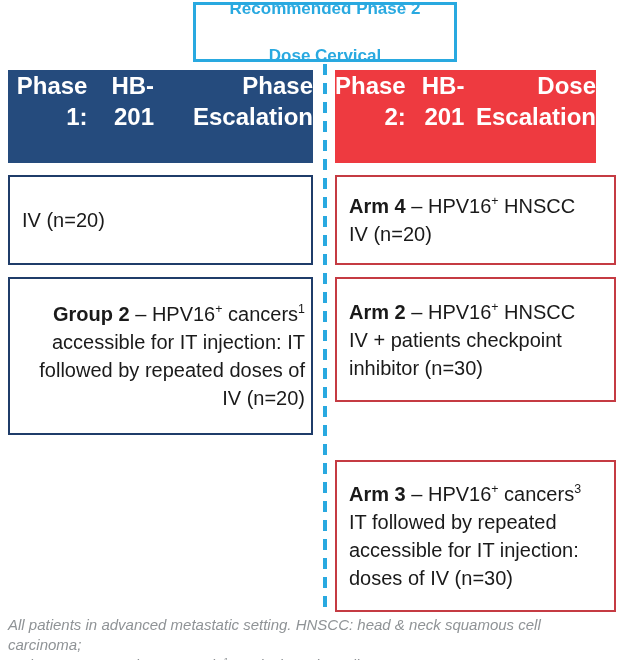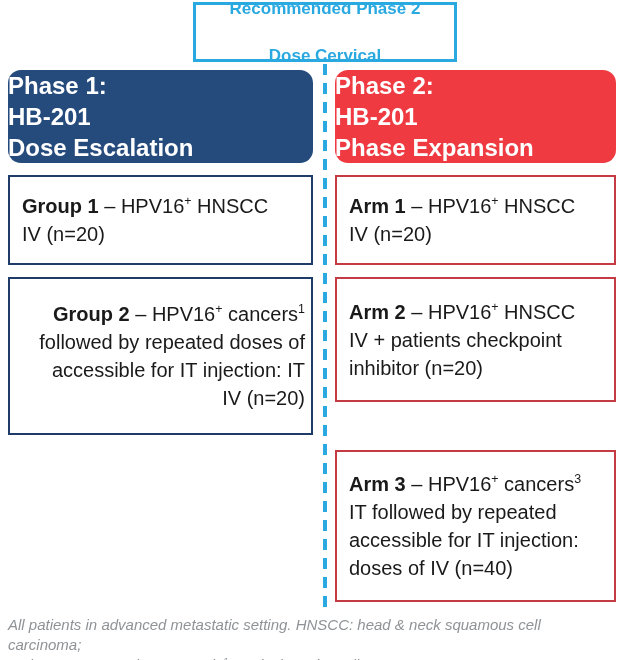--- a/index.html
+++ b/index.html
@@ -12,38 +12,38 @@
     border:3px solid var(--c-accent_cyan,#29A9E0);
     display:flex;flex-direction:column;justify-content:center;align-items:center;
     color:var(--c-accent_cyan,#29A9E0);font-weight:bold;font-size:17px;line-height:27px;text-align:center;gap:20px;
   }
   .divider{
     position:absolute;left:323px;top:64px;width:4px;height:545px;
     background:repeating-linear-gradient(to bottom,var(--c-accent_cyan,#29A9E0) 0 11px,transparent 11px 19px);
   }
   .col-header{
     position:absolute;top:70px;height:93px;box-sizing:border-box;
-    color:#fff;font-weight:bold;font-size:24px;line-height:31px;text-align:left;
-    display:flex;flex-direction:column;justify-content:center;border-radius:13px;
+    color:#fff;font-weight:bold;font-size:24px;line-height:31px;text-align:right;
+    display:flex;justify-content:center;
   }
   #phase1-header{left:8px;width:305px;background:var(--c-phase1_blue,#254B7D);}
-  #phase2-header{left:335px;width:281px;background:var(--c-phase2_red,#EE3A40);}
+  #phase2-header{left:335px;width:261px;background:var(--c-phase2_red,#EE3A40);}
   .tbox{
     position:absolute;box-sizing:border-box;background:#fff;
     font-size:20px;line-height:28px;color:var(--c-body_text,#1A1A1A);
     display:flex;flex-direction:column;justify-content:center;
     padding:0 6px 0 12px;text-align:left;
   }
   .p1{left:8px;width:305px;border:2px solid var(--c-phase1_border,#1F3C69);}
   .p2{left:335px;width:281px;border:2px solid var(--c-phase2_border,#C53B43);}
   #group1-box{top:175px;height:90px;}
   #group2-box{top:277px;height:158px;text-align:right;}
   #arm1-box{top:175px;height:90px;}
   #arm2-box{top:277px;height:125px;}
-  #arm3-box{top:450px;height:152px;}
+  #arm3-box{top:460px;height:152px;}
   .b{font-weight:bold;}
   sup{font-size:0.62em;line-height:0;}
   .footnote{
     position:absolute;left:8px;top:615px;width:608px;
     font-style:italic;font-size:15px;line-height:20px;
     color:var(--c-footnote_gray,#8F9396);
   }
 </style>
 </head>
 <body>
@@ -53,57 +53,56 @@
   <div class="decision-box">
     <div>Recommended Phase 2</div>
     <div>Dose Cervical</div>
   </div>
 
   <div class="divider"></div>
 
   <div class="col-header" id="phase1-header">
     <div>Phase 1:</div>
     <div>HB-201</div>
-    <div>Dose Escalation</div>
+    <div>Phase Escalation</div>
   </div>
 
   <div class="col-header" id="phase2-header">
     <div>Phase 2:</div>
     <div>HB-201</div>
-    <div>Phase Expansion</div>
+    <div>Dose Escalation</div>
   </div>
 
   <div class="tbox p1" id="group1-box">
-      <div><span class="b">Group 1</span><span> – HPV16</span><sup>+</sup><span> HNSCC</span></div>
       <div><span>IV (n=20)</span></div>
     </div>
 
   <div class="tbox p1" id="group2-box">
       <div><span class="b">Group 2</span><span> – HPV16</span><sup>+</sup><span> cancers</span><sup>1</sup></div>
+      <div><span>accessible for IT injection: IT</span></div>
       <div><span>followed by repeated doses of</span></div>
-      <div><span>accessible for IT injection: IT</span></div>
       <div><span>IV (n=20)</span></div>
     </div>
 
   <div class="tbox p2" id="arm1-box">
-      <div><span class="b">Arm 1</span><span> – HPV16</span><sup>+</sup><span> HNSCC</span></div>
+      <div><span class="b">Arm 4</span><span> – HPV16</span><sup>+</sup><span> HNSCC</span></div>
       <div><span>IV (n=20)</span></div>
     </div>
 
   <div class="tbox p2" id="arm2-box">
       <div><span class="b">Arm 2</span><span> – HPV16</span><sup>+</sup><span> HNSCC</span></div>
       <div><span>IV + patients checkpoint</span></div>
-      <div><span>inhibitor (n=20)</span></div>
+      <div><span>inhibitor (n=30)</span></div>
     </div>
 
   <div class="tbox p2" id="arm3-box">
       <div><span class="b">Arm 3</span><span> – HPV16</span><sup>+</sup><span> cancers</span><sup>3</sup></div>
       <div><span>IT followed by repeated</span></div>
       <div><span>accessible for IT injection:</span></div>
-      <div><span>doses of IV (n=40)</span></div>
+      <div><span>doses of IV (n=30)</span></div>
     </div>
 
   <div class="footnote">
       <div><span>All patients in advanced metastatic setting. HNSCC: head &amp; neck squamous cell carcinoma;</span></div>
       <div><span>IV, intravenous; IT, intratumoral. </span><sup>1</sup><span>Cervical, anal, penile, etc.</span></div>
     </div>
 
 </div>
 
 </body></html>

